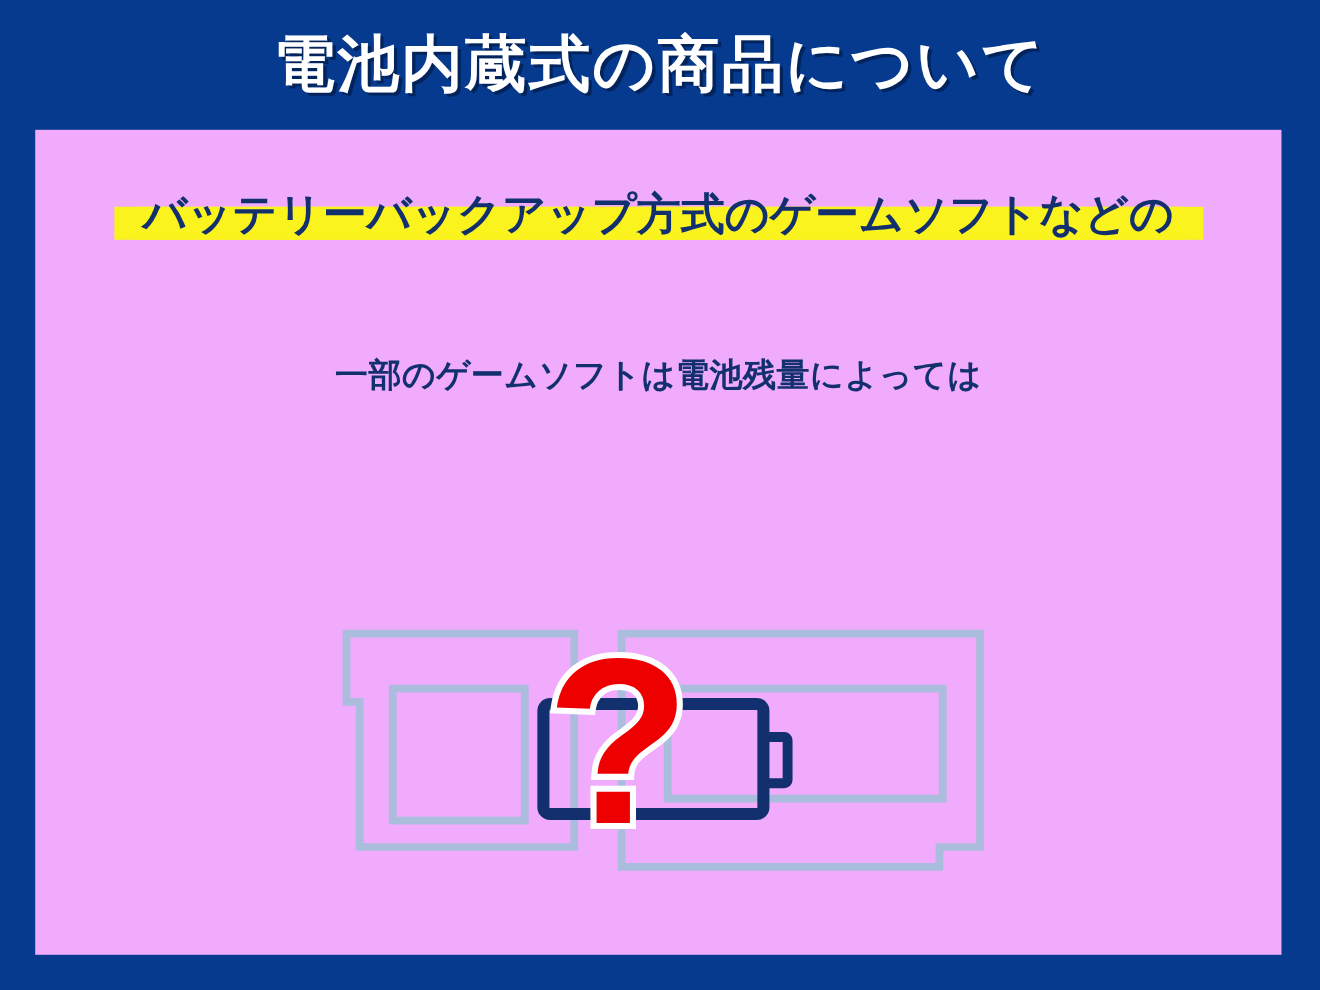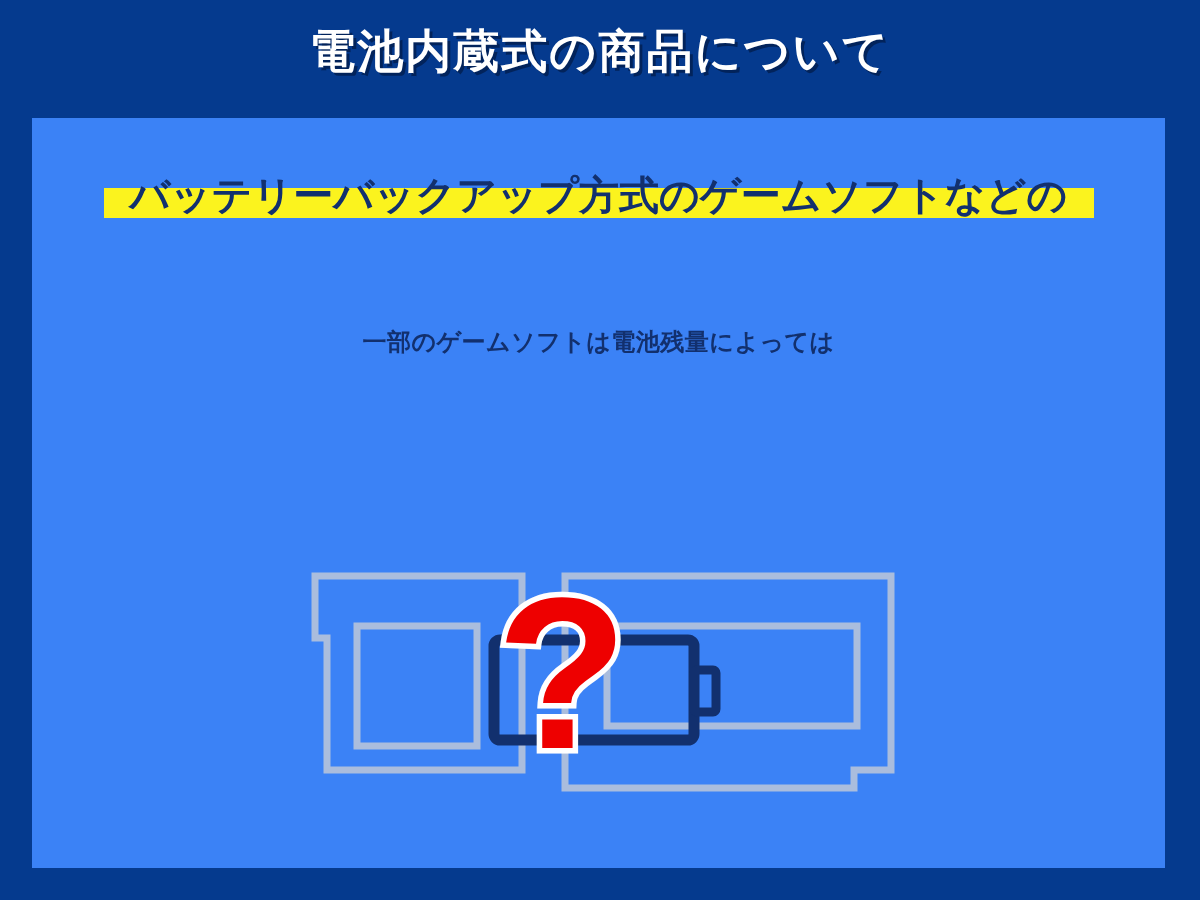--- a/index.html
+++ b/index.html
@@ -30,36 +30,36 @@
     background: #053a8e;
   }
 
   .slide-title {
     position: absolute;
     left: 0;
     top: 24px;
     width: 1200px;
     text-align: center;
     color: #ffffff;
-    font-size: 46px;
+    font-size: 56px;
     font-weight: bold;
     letter-spacing: 2px;
     line-height: 1.2;
     text-shadow: 3px 3px 0 rgba(2, 32, 82, 0.85);
     white-space: nowrap;
   }
 
   
   .content-panel {
     position: absolute;
     left: 32px;
     top: 118px;
     width: 1133px;
     height: 750px;
-    background: #3b82f6;
+    background: #f0abfc;
   }
 
   
   .headline-block {
     position: absolute;
     left: 0;
     top: 50px;
     width: 1133px;
     text-align: center;
   }
@@ -100,21 +100,21 @@
     position: absolute;
     left: 0;
     top: 200px;
     width: 1133px;
     text-align: center;
   }
 
   .body-line {
     display: block;
     white-space: nowrap;
-    font-size: 24px;
+    font-size: 30px;
     font-weight: bold;
     color: #12306e;
     line-height: 47px;
     letter-spacing: 0.5px;
   }
 
   
   .illustration {
     position: absolute;
     left: 0;

